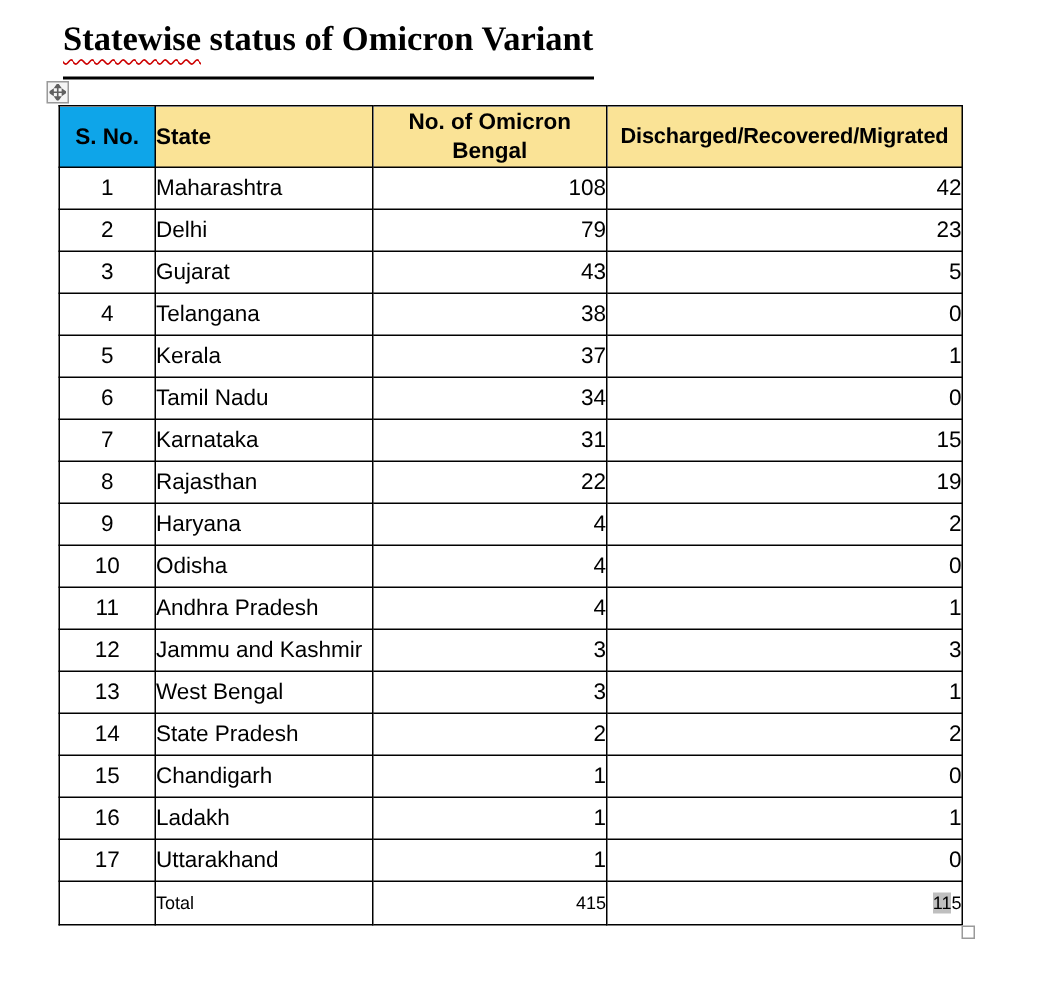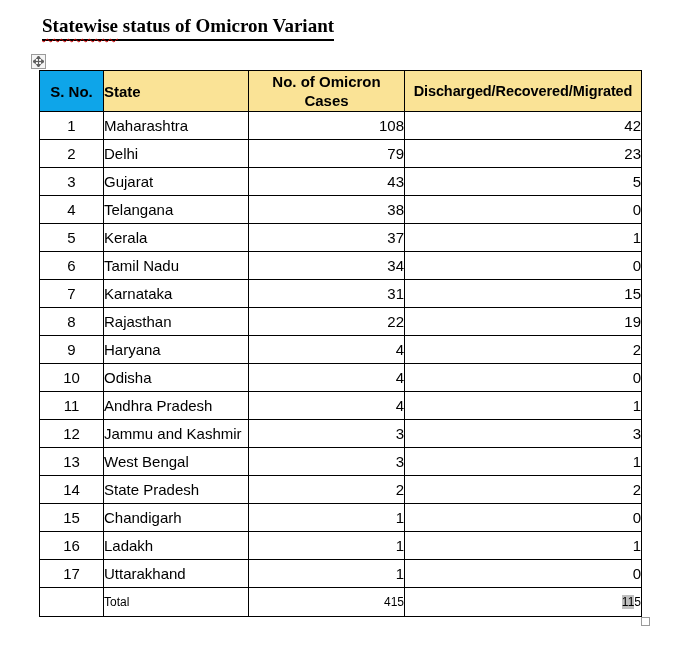--- a/index.html
+++ b/index.html
@@ -14,25 +14,25 @@
 
   
   .title-wrap {
     position: absolute;
     left: 42px; top: 14px;
   }
   .doc-title {
     margin: 0;
     font-family: "Liberation Serif", serif;
     font-weight: bold;
-    font-size: 19px;
+    font-size: 23px;
     line-height: 24px;
     display: inline-block;
     border-bottom: 2px solid #000;
-    padding-bottom: 1px;
+    padding-bottom: 13px;
     white-space: pre;
   }
   .misspelled {
     text-decoration: underline wavy #cc0000;
     text-decoration-thickness: 1px;
     text-underline-offset: 6px;
   }
 
   
   .move-handle {
@@ -117,21 +117,21 @@
   <colgroup>
     <col style="width:64px">
       <col style="width:145px">
       <col style="width:156px">
       <col style="width:237px">
   </colgroup>
   <thead>
     <tr>
       <th class="th-sno hdr" style="background: #0ea5e9;">S. No.</th>
       <th class="th-state hdr" style="background: rgb(250, 227, 150);">State</th>
-      <th class="th-cases hdr" style="background: rgb(250, 227, 150);">No. of Omicron Cases</th>
+      <th class="th-cases hdr" style="background: rgb(250, 227, 150);">No. of Omicron Bengal</th>
       <th class="th-disch hdr" style="background: rgb(250, 227, 150);">Discharged/Recovered/Migrated</th>
     </tr>
   </thead>
   <tbody>
       <tr>
         <td class="c-sno">1</td>
         <td class="c-state">Maharashtra</td>
         <td class="c-num">108</td>
         <td class="c-num">42</td>
       </tr>

